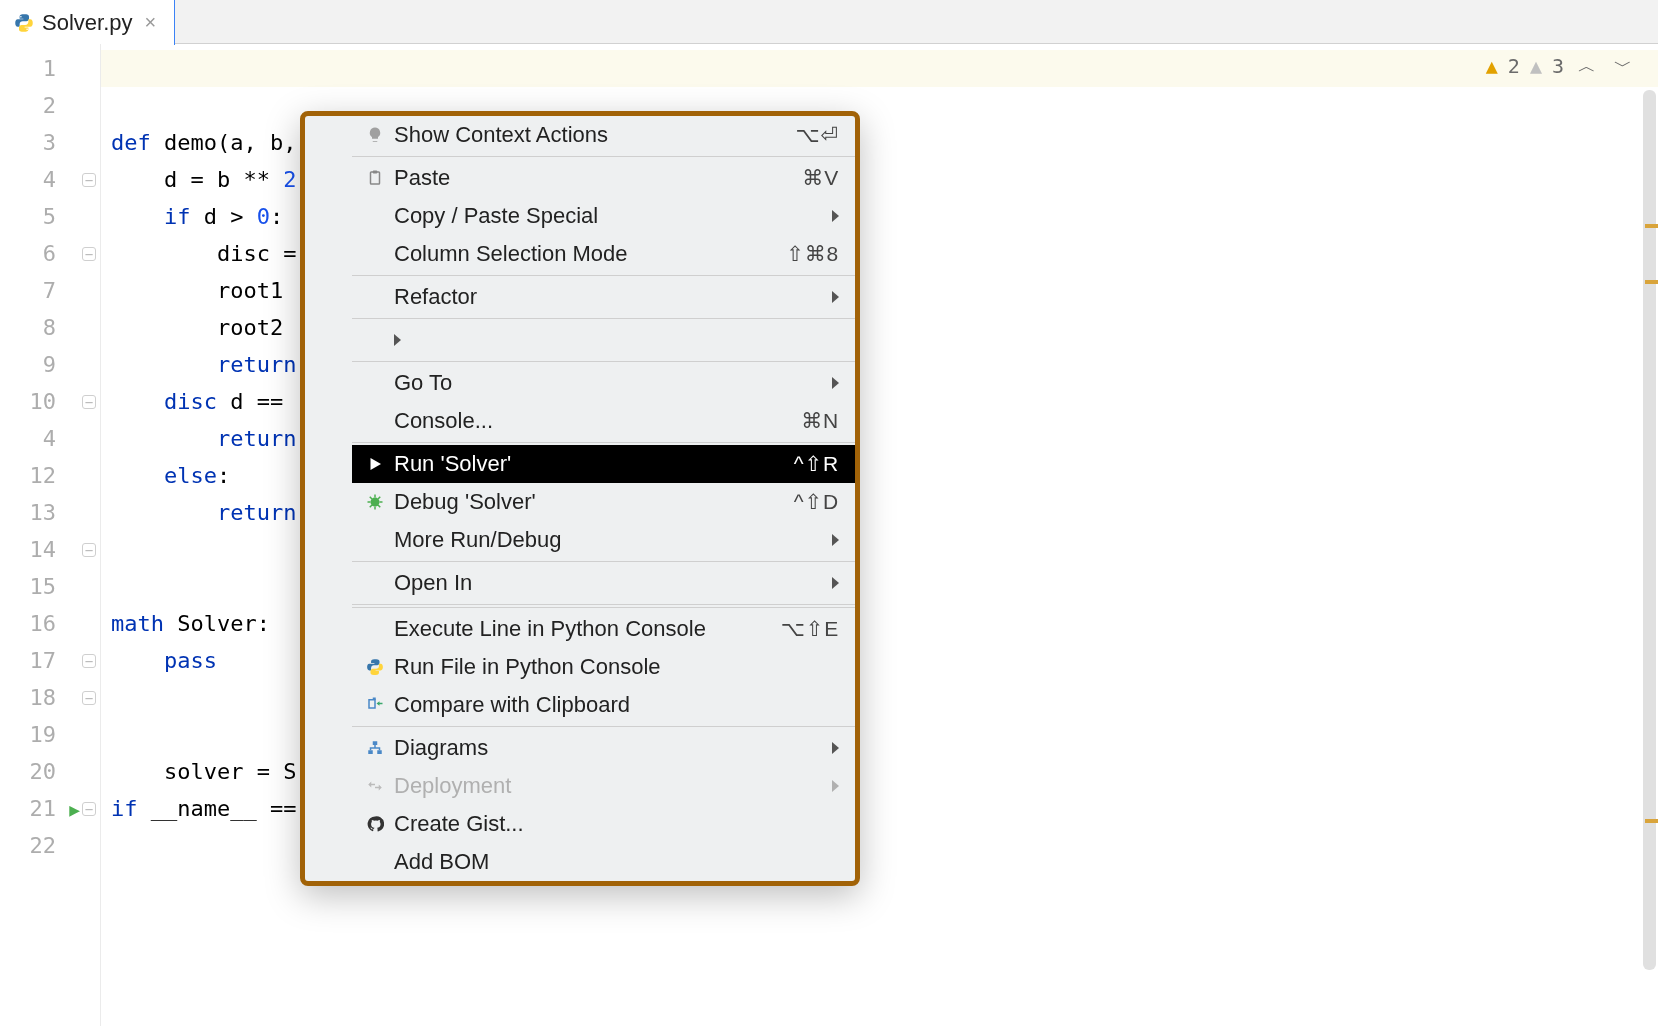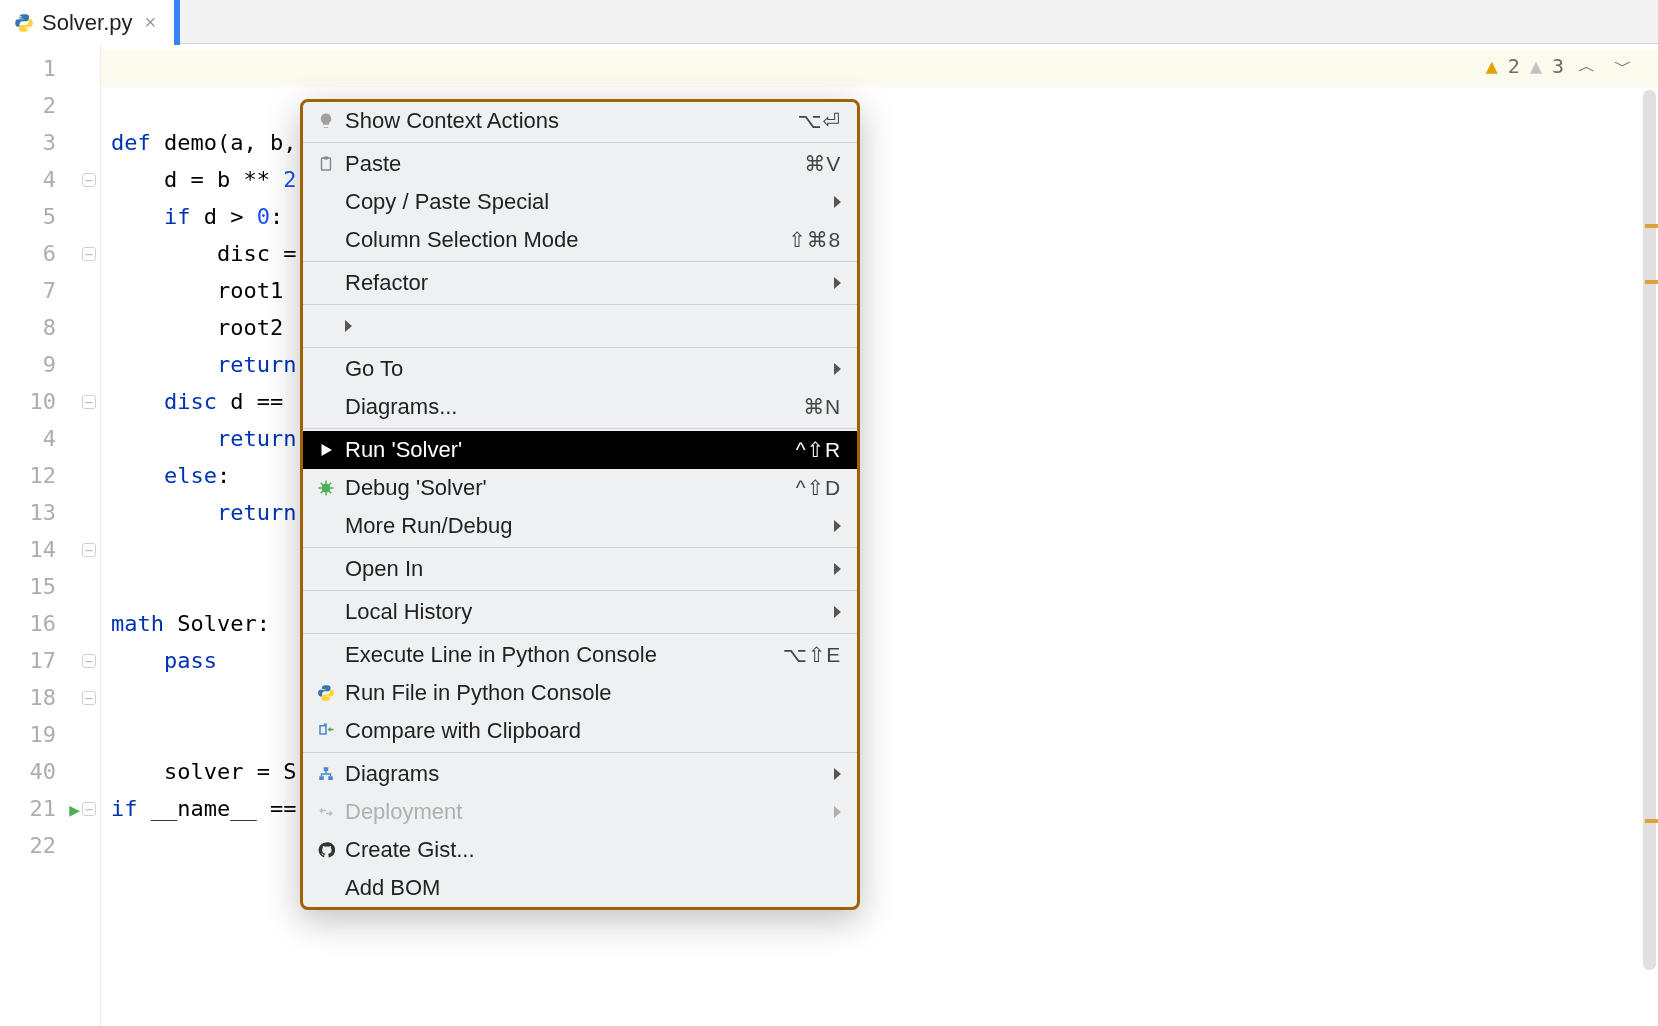--- a/index.html
+++ b/index.html
@@ -17,21 +17,21 @@
   background: #f2f2f2;
   border-bottom: 1px solid #d1d1d1;
   display: flex;
   align-items: stretch;
 }
 .tab {
   display: flex;
   align-items: center;
   padding: 16px 14px;
   background: #fff;
-  border-right: 6px solid #3b82f6;
+  border-right: 1px solid #3b82f6;
   gap: 8px;
   height: 45px;
   text-align: right;
 }
 .tab .py-icon {
   width: 20px; height: 20px;
   display: inline-flex;
   align-items: center;
   justify-content: center;
 }
@@ -134,27 +134,28 @@
   position: absolute;
   right: 0;
   width: 13px;
   height: 4px;
   background: #d9a43b;
 }
 
 .ctx-menu {
   position: absolute;
   left: 300px;
-  top: 99px;
+  top: 111px;
   width: 560px;
   background: #eef0f1;
-  border: 3px solid #a16207;
+  border: 5px solid #a16207;
   border-radius: 8px;
   box-shadow: 0 10px 35px rgba(0,0,0,0.25);
   overflow: hidden;
+  padding-left: 47px;
 }
 .menu-item {
   display: flex;
   align-items: center;
   height: 38px;
   padding: 0 16px 0 12px;
   color: #222;
   font-size: 22px;
   gap: 8px;
 }
@@ -225,21 +226,21 @@
       <div class="gutter-line">10<span class="fold-mark"></span></div>
       <div class="gutter-line">4</div>
       <div class="gutter-line">12</div>
       <div class="gutter-line">13</div>
       <div class="gutter-line">14<span class="fold-mark"></span></div>
       <div class="gutter-line">15</div>
       <div class="gutter-line">16</div>
       <div class="gutter-line">17<span class="fold-mark"></span></div>
       <div class="gutter-line">18<span class="fold-mark"></span></div>
       <div class="gutter-line">19</div>
-      <div class="gutter-line">40</div>
+      <div class="gutter-line">20</div>
       <div class="gutter-line">21<span class="fold-mark"></span><span class="run-gutter">▶</span></div>
       <div class="gutter-line">22</div>
     </div>
   <div class="code" id="code">
     <div class="insp">
       <span class="tri">▲</span>
       <span>2</span>
       <span class="tri weak">▲</span>
       <span>3</span>
       <span class="chev">︿</span>
@@ -316,21 +317,21 @@
       <span class="menu-submenu"></span>
     </div>
     <div class="menu-sep"></div>
     <div class="menu-item">
       <span class="menu-icon"></span>
       <span class="menu-label">Go To</span>
       <span class="menu-submenu"></span>
     </div>
     <div class="menu-item">
       <span class="menu-icon"></span>
-      <span class="menu-label">Diagrams...</span>
+      <span class="menu-label">Console...</span>
       <span class="menu-shortcut">⌘N</span>
     </div>
     <div class="menu-sep"></div>
     <div class="menu-item highlighted">
       <span class="menu-icon">
         <svg width="18" height="18" viewBox="0 0 24 24">
           <path fill="#fff" d="M6 4l14 8-14 8z"></path>
         </svg>
       </span>
       <span class="menu-label">Run 'Solver'</span>
@@ -351,25 +352,20 @@
       <span class="menu-label">More Run/Debug</span>
       <span class="menu-submenu"></span>
     </div>
     <div class="menu-sep"></div>
     <div class="menu-item">
       <span class="menu-icon"></span>
       <span class="menu-label">Open In</span>
       <span class="menu-submenu"></span>
     </div>
     <div class="menu-sep"></div>
-    <div class="menu-item">
-      <span class="menu-icon"></span>
-      <span class="menu-label">Local History</span>
-      <span class="menu-submenu"></span>
-    </div>
     <div class="menu-sep"></div>
     <div class="menu-item">
       <span class="menu-icon"></span>
       <span class="menu-label">Execute Line in Python Console</span>
       <span class="menu-shortcut">⌥⇧E</span>
     </div>
     <div class="menu-item">
       <span class="menu-icon">
         <svg width="18" height="18" viewBox="0 0 32 32">
           <path fill="#3776ab" d="M15 2c-5 0-6 2-6 4v3h6v1H6c-3 0-4 3-4 6s1 6 4 6h3v-4c0-3 2-5 5-5h6c2 0 4-2 4-4V6c0-2-1-4-6-4h-3z"></path>

